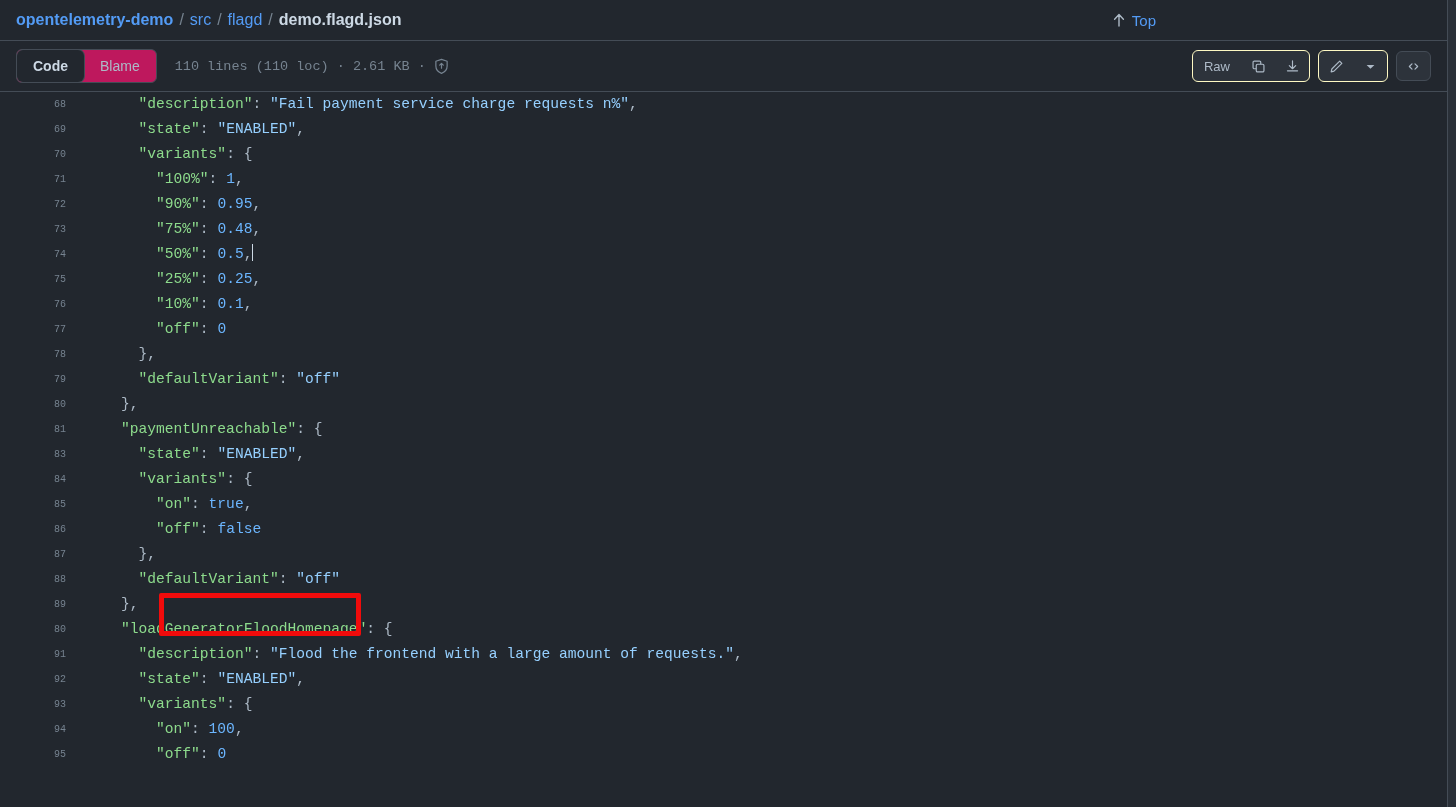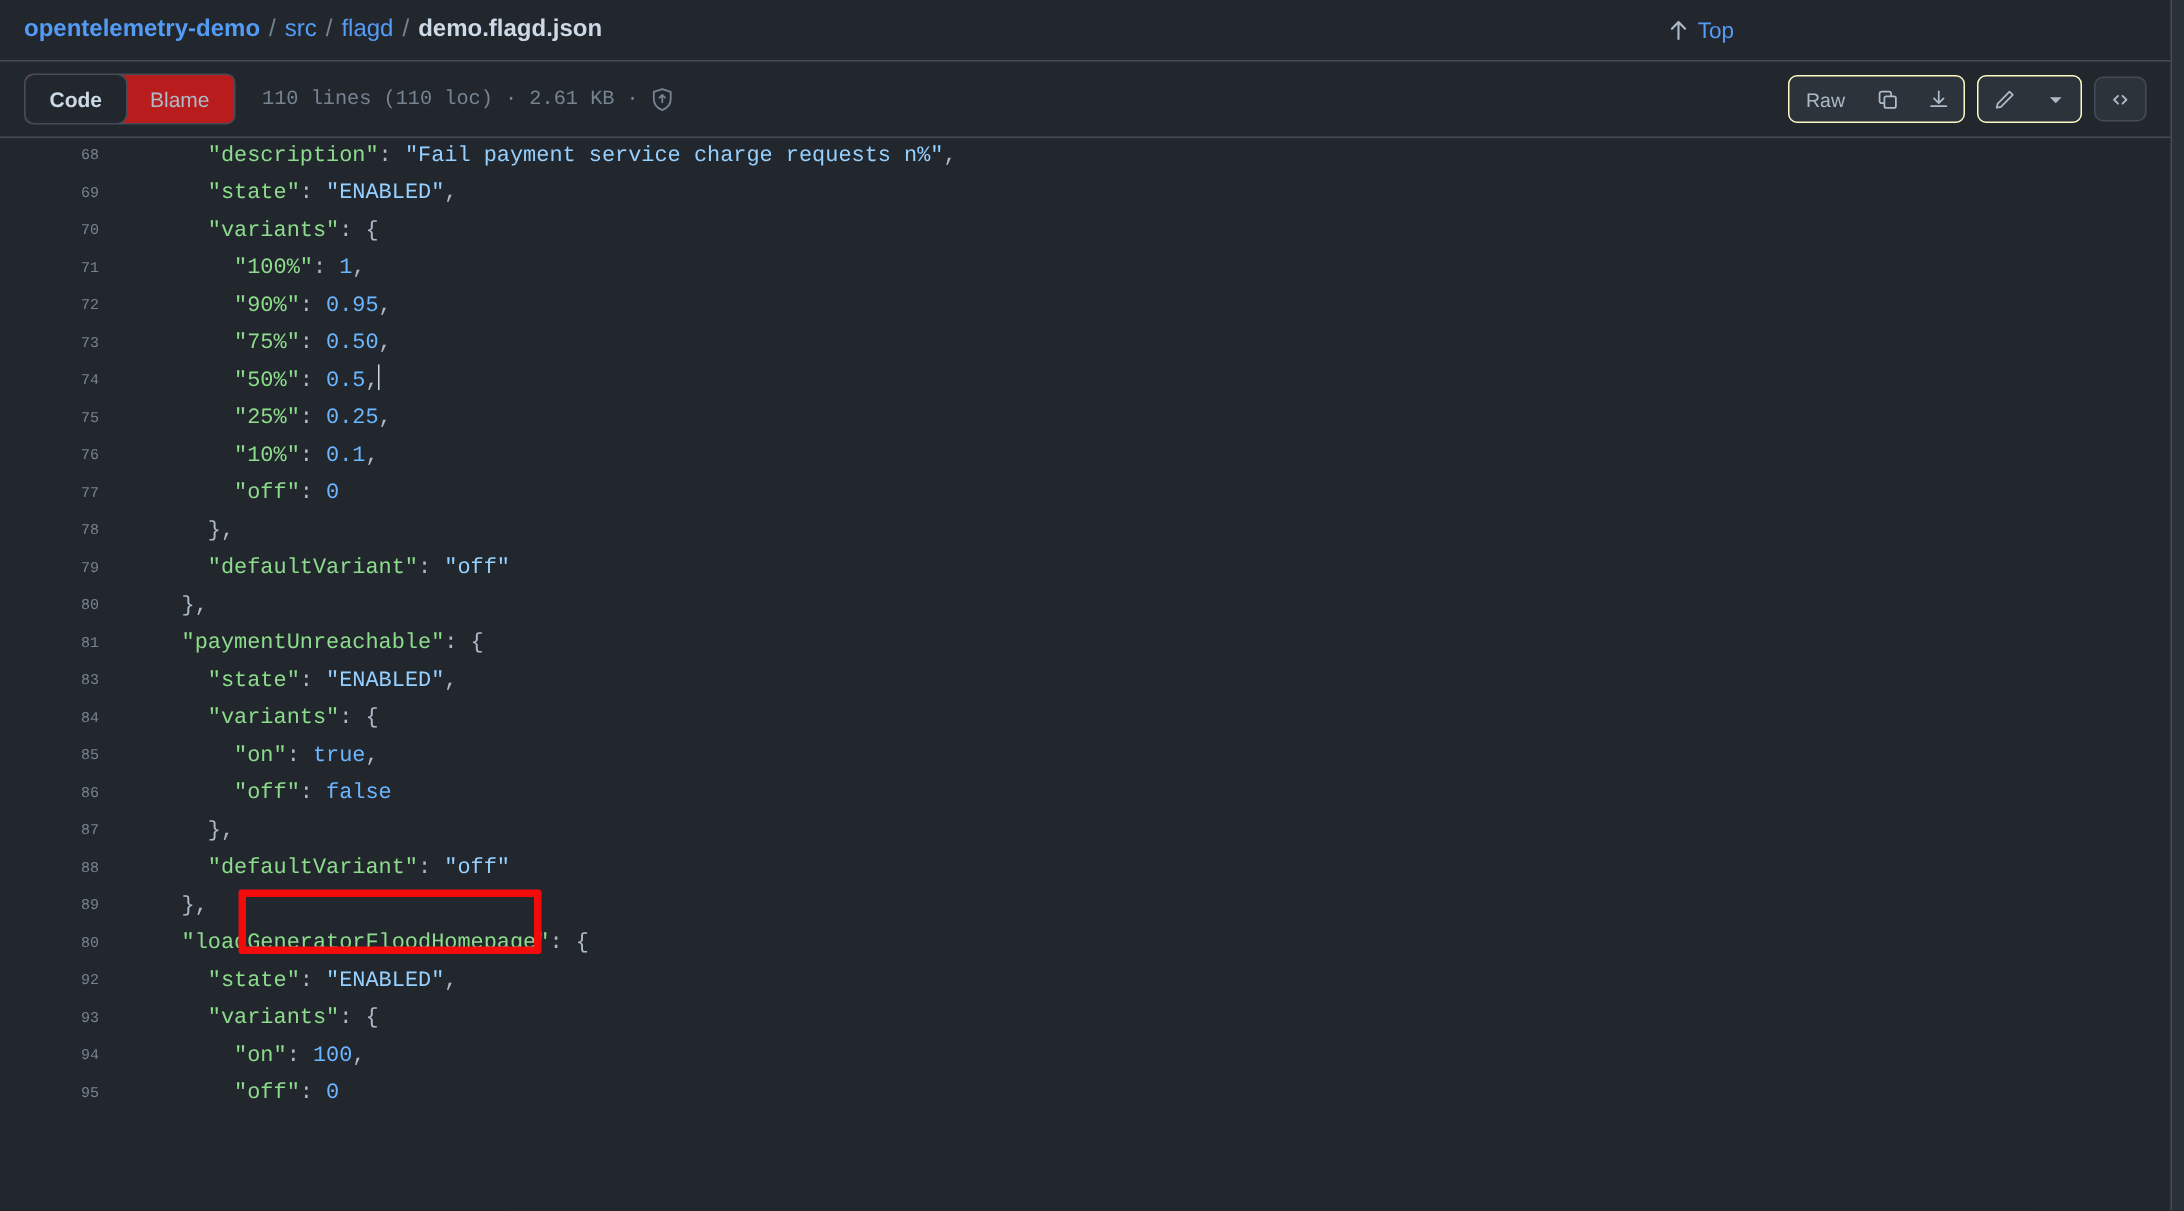--- a/index.html
+++ b/index.html
@@ -113,21 +113,21 @@
     align-items: center;
     box-sizing: border-box;
     padding: 0 16px;
   }
   .seg-control {
     display: flex;
     border: 1px solid #444c56;
     border-radius: 6px;
     overflow: hidden;
     height: 32px;
-    background: #b91c1c;
+    background: #be185d;
   }
   .seg {
     display: flex;
     align-items: center;
     padding: 0 16px;
     font-size: 14px;
     color: #adbac7;
     cursor: pointer;
     background: transparent;
     border: none;
@@ -342,37 +342,38 @@
     </div>
   </div>
   <div class="divider-h" style="top:91px;"></div>
 
   <div class="code-area" id="code-area">
       <div class="code-line"><div class="ln">68</div><div class="code-text">      <span class="t-key">"description"</span><span class="t-punct">: </span><span class="t-str">"Fail payment service charge requests n%"</span><span class="t-punct">,</span></div></div>
       <div class="code-line"><div class="ln">69</div><div class="code-text">      <span class="t-key">"state"</span><span class="t-punct">: </span><span class="t-str">"ENABLED"</span><span class="t-punct">,</span></div></div>
       <div class="code-line"><div class="ln">70</div><div class="code-text">      <span class="t-key">"variants"</span><span class="t-punct">: {</span></div></div>
       <div class="code-line"><div class="ln">71</div><div class="code-text">        <span class="t-key">"100%"</span><span class="t-punct">: </span><span class="t-num">1</span><span class="t-punct">,</span></div></div>
       <div class="code-line"><div class="ln">72</div><div class="code-text">        <span class="t-key">"90%"</span><span class="t-punct">: </span><span class="t-num">0.95</span><span class="t-punct">,</span></div></div>
-      <div class="code-line"><div class="ln">73</div><div class="code-text">        <span class="t-key">"75%"</span><span class="t-punct">: </span><span class="t-num">0.50</span><span class="t-punct">,</span></div></div>
+      <div class="code-line"><div class="ln">73</div><div class="code-text">        <span class="t-key">"75%"</span><span class="t-punct">: </span><span class="t-num">0.48</span><span class="t-punct">,</span></div></div>
       <div class="code-line"><div class="ln">74</div><div class="code-text">        <span class="t-key">"50%"</span><span class="t-punct">: </span><span class="t-num">0.5</span><span class="t-punct">,</span><span class="caret"></span></div></div>
       <div class="code-line"><div class="ln">75</div><div class="code-text">        <span class="t-key">"25%"</span><span class="t-punct">: </span><span class="t-num">0.25</span><span class="t-punct">,</span></div></div>
       <div class="code-line"><div class="ln">76</div><div class="code-text">        <span class="t-key">"10%"</span><span class="t-punct">: </span><span class="t-num">0.1</span><span class="t-punct">,</span></div></div>
       <div class="code-line"><div class="ln">77</div><div class="code-text">        <span class="t-key">"off"</span><span class="t-punct">: </span><span class="t-num">0</span></div></div>
       <div class="code-line"><div class="ln">78</div><div class="code-text">      <span class="t-punct">},</span></div></div>
       <div class="code-line"><div class="ln">79</div><div class="code-text">      <span class="t-key">"defaultVariant"</span><span class="t-punct">: </span><span class="t-str">"off"</span></div></div>
       <div class="code-line"><div class="ln">80</div><div class="code-text">    <span class="t-punct">},</span></div></div>
       <div class="code-line"><div class="ln">81</div><div class="code-text">    <span class="t-key">"paymentUnreachable"</span><span class="t-punct">: {</span></div></div>
       <div class="code-line"><div class="ln">83</div><div class="code-text">      <span class="t-key">"state"</span><span class="t-punct">: </span><span class="t-str">"ENABLED"</span><span class="t-punct">,</span></div></div>
       <div class="code-line"><div class="ln">84</div><div class="code-text">      <span class="t-key">"variants"</span><span class="t-punct">: {</span></div></div>
       <div class="code-line"><div class="ln">85</div><div class="code-text">        <span class="t-key">"on"</span><span class="t-punct">: </span><span class="t-kw">true</span><span class="t-punct">,</span></div></div>
       <div class="code-line"><div class="ln">86</div><div class="code-text">        <span class="t-key">"off"</span><span class="t-punct">: </span><span class="t-kw">false</span></div></div>
       <div class="code-line"><div class="ln">87</div><div class="code-text">      <span class="t-punct">},</span></div></div>
       <div class="code-line"><div class="ln">88</div><div class="code-text">      <span class="t-key">"defaultVariant"</span><span class="t-punct">: </span><span class="t-str">"off"</span></div></div>
       <div class="code-line"><div class="ln">89</div><div class="code-text">    <span class="t-punct">},</span></div></div>
       <div class="code-line"><div class="ln">80</div><div class="code-text">    <span class="t-key">"loadGeneratorFloodHomepage"</span><span class="t-punct">: {</span></div></div>
+      <div class="code-line"><div class="ln">91</div><div class="code-text">      <span class="t-key">"description"</span><span class="t-punct">: </span><span class="t-str">"Flood the frontend with a large amount of requests."</span><span class="t-punct">,</span></div></div>
       <div class="code-line"><div class="ln">92</div><div class="code-text">      <span class="t-key">"state"</span><span class="t-punct">: </span><span class="t-str">"ENABLED"</span><span class="t-punct">,</span></div></div>
       <div class="code-line"><div class="ln">93</div><div class="code-text">      <span class="t-key">"variants"</span><span class="t-punct">: {</span></div></div>
       <div class="code-line"><div class="ln">94</div><div class="code-text">        <span class="t-key">"on"</span><span class="t-punct">: </span><span class="t-num">100</span><span class="t-punct">,</span></div></div>
       <div class="code-line"><div class="ln">95</div><div class="code-text">        <span class="t-key">"off"</span><span class="t-punct">: </span><span class="t-num">0</span></div></div>
     </div>
 
   <div class="anno-box"></div>
 
   <div class="panel-rightborder"></div>
   <div class="panel-rightfill"></div>

